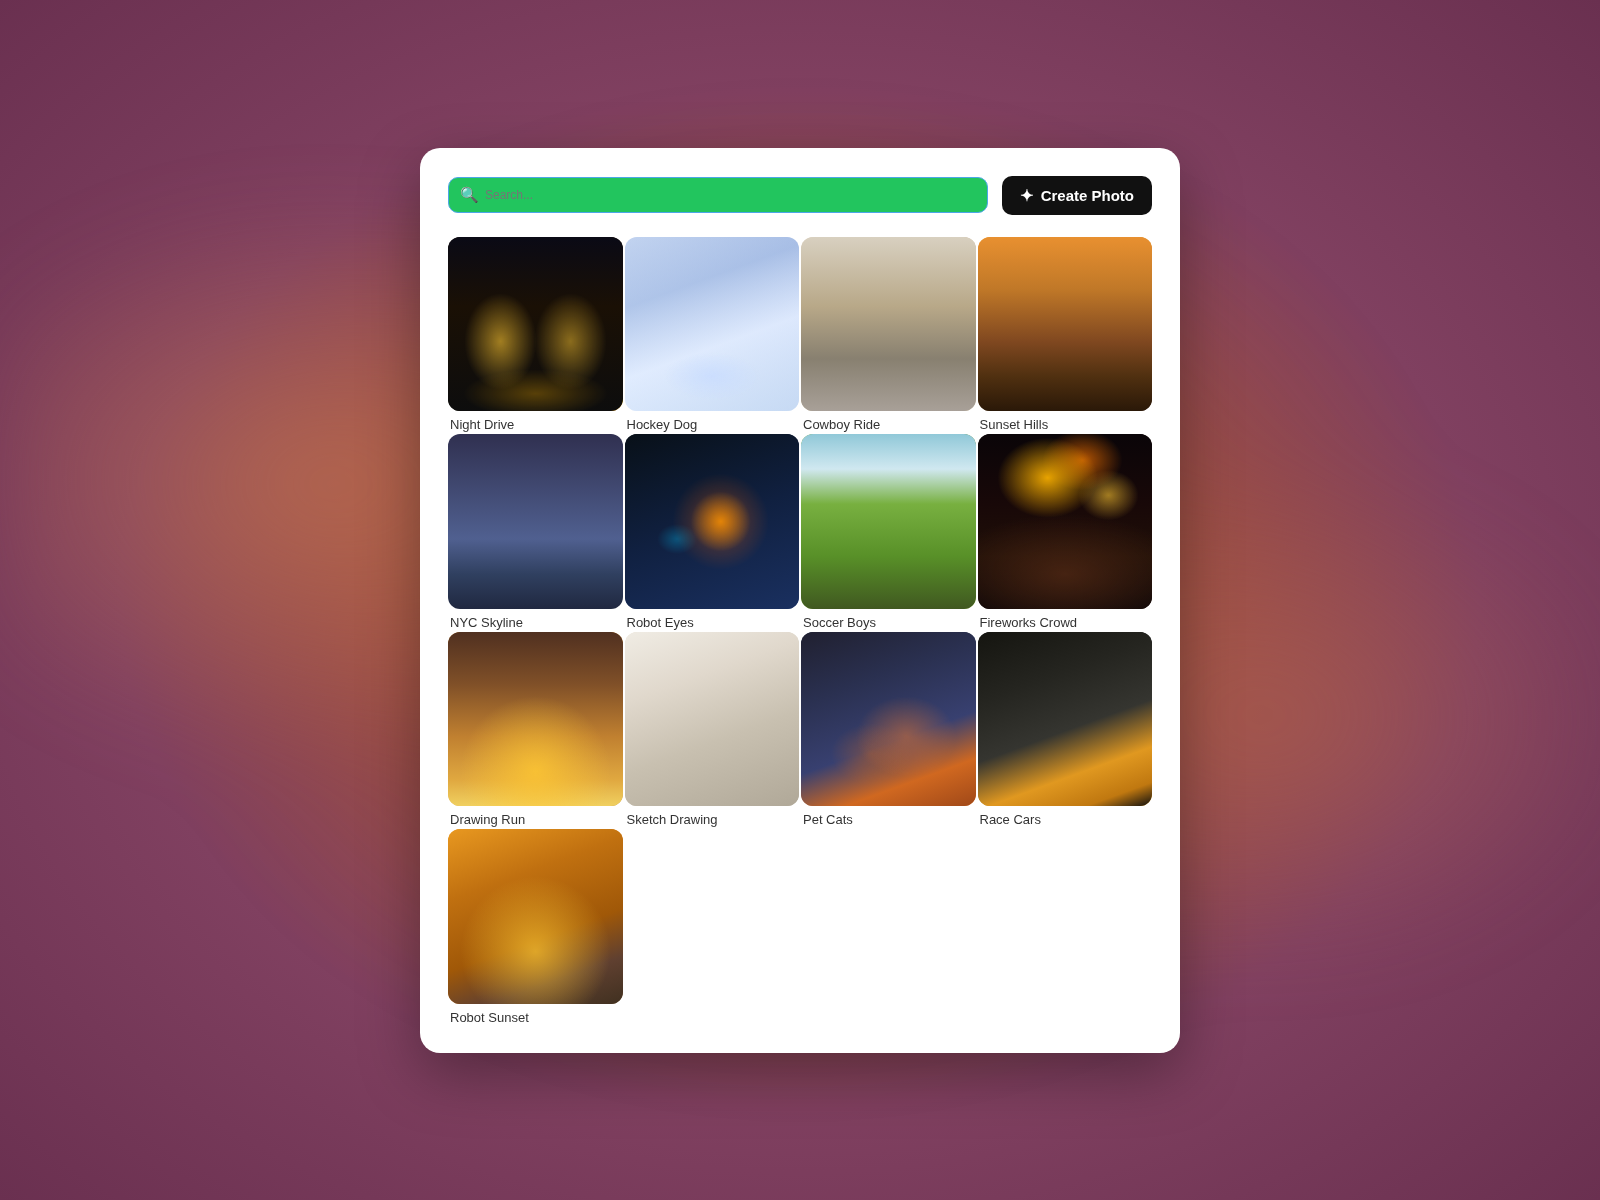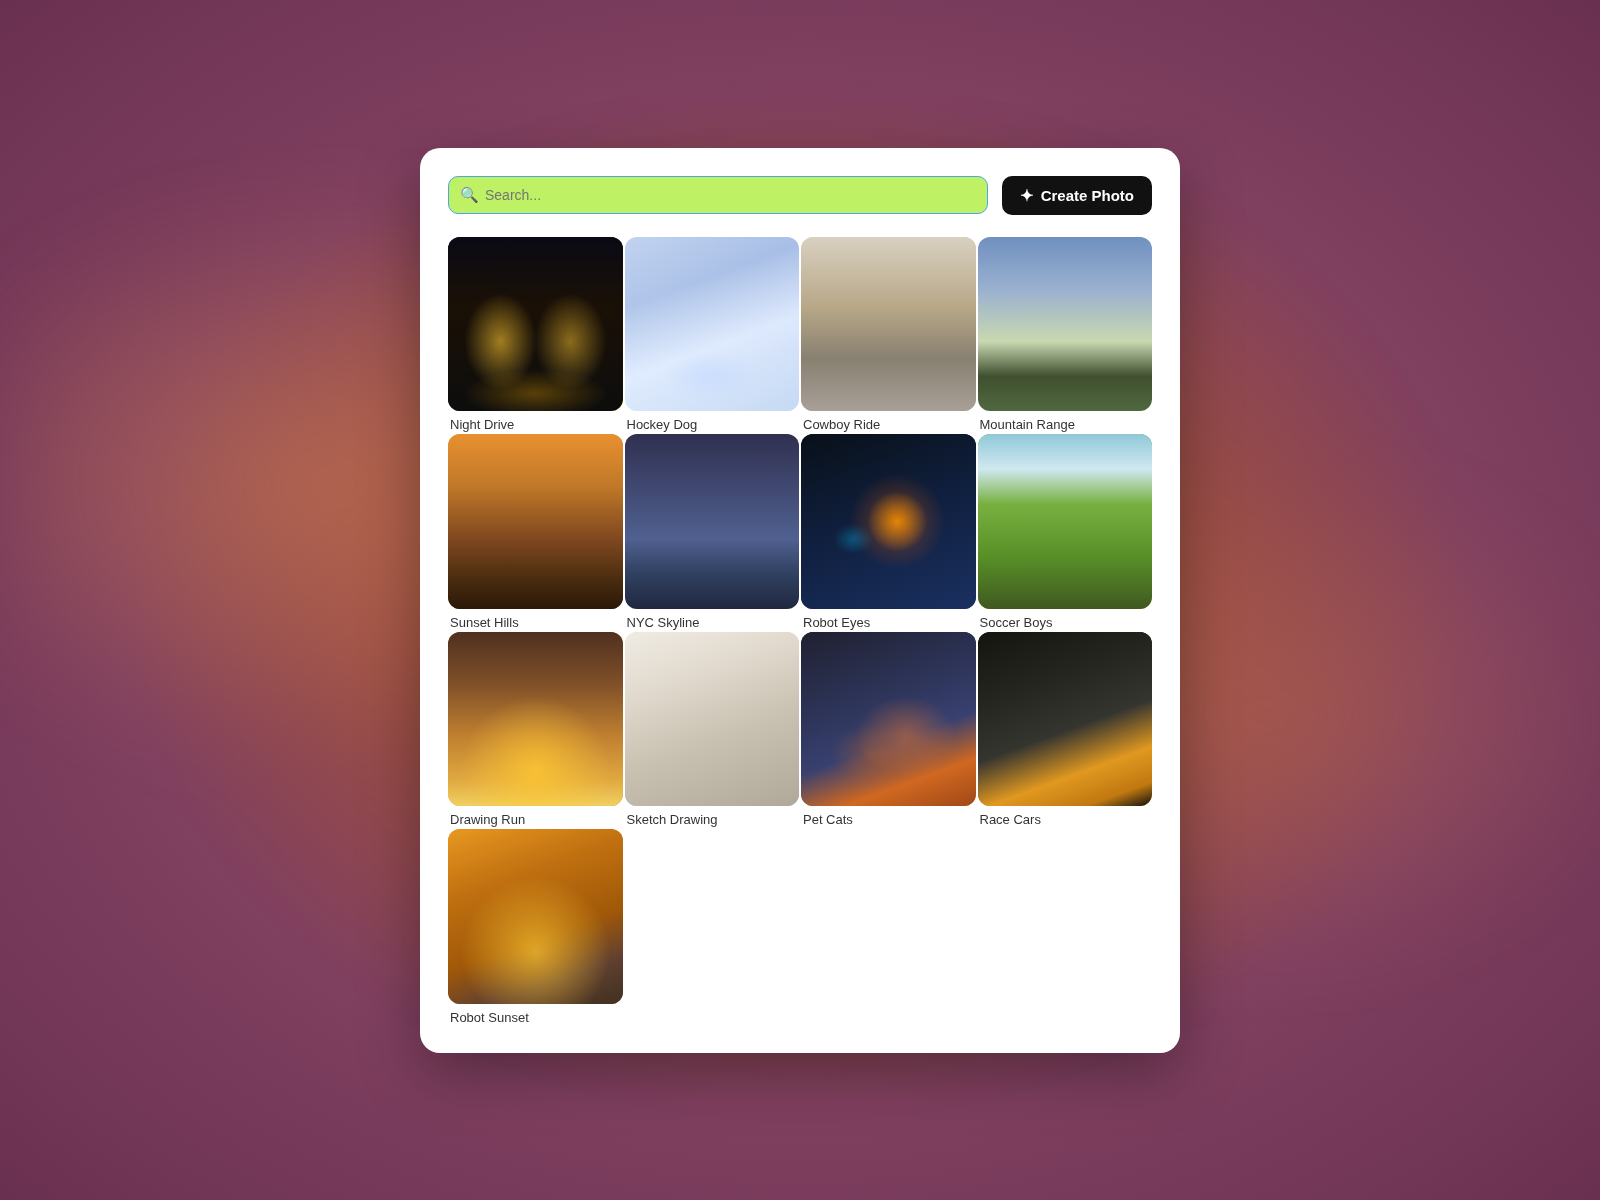--- a/index.html
+++ b/index.html
@@ -55,24 +55,24 @@
       color: #aaa;
       font-size: 15px;
       pointer-events: none;
     }
 
     .search-input {
       width: 100%;
       padding: 10px 14px 10px 36px;
       border: 1.5px solid #4da6e8;
       border-radius: 10px;
-      font-size: 14px;
+      font-size: 12px;
       color: #555;
       outline: none;
-      background: #bef264;
+      background: #22c55e;
     }
 
     .create-btn {
       display: flex;
       align-items: center;
       gap: 7px;
       background: #111;
       color: #fff;
       border: none;
       border-radius: 10px;
@@ -336,40 +336,40 @@
       </div>
       <div class="photo-item">
         <div class="photo-thumb img-hockey-dog"></div>
         <span class="photo-label">Hockey Dog</span>
       </div>
       <div class="photo-item">
         <div class="photo-thumb img-cowboy-ride"></div>
         <span class="photo-label">Cowboy Ride</span>
       </div>
       <div class="photo-item">
-        <div class="photo-thumb img-mountain-range"></div>
-        <span class="photo-label">Mountain Range</span>
-      </div>
-      <div class="photo-item">
         <div class="photo-thumb img-sunset-hills"></div>
         <span class="photo-label">Sunset Hills</span>
       </div>
       <div class="photo-item">
         <div class="photo-thumb img-nyc-skyline"></div>
         <span class="photo-label">NYC Skyline</span>
       </div>
       <div class="photo-item">
         <div class="photo-thumb img-robot-eyes"></div>
         <span class="photo-label">Robot Eyes</span>
       </div>
       <div class="photo-item">
         <div class="photo-thumb img-soccer-boys"></div>
         <span class="photo-label">Soccer Boys</span>
       </div>
       <div class="photo-item">
+        <div class="photo-thumb img-fireworks-crowd"></div>
+        <span class="photo-label">Fireworks Crowd</span>
+      </div>
+      <div class="photo-item">
         <div class="photo-thumb img-sunrise-run"></div>
         <span class="photo-label">Drawing Run</span>
       </div>
       <div class="photo-item">
         <div class="photo-thumb img-sketch"></div>
         <span class="photo-label">Sketch Drawing</span>
       </div>
       <div class="photo-item">
         <div class="photo-thumb img-pet-cats"></div>
         <span class="photo-label">Pet Cats</span>

